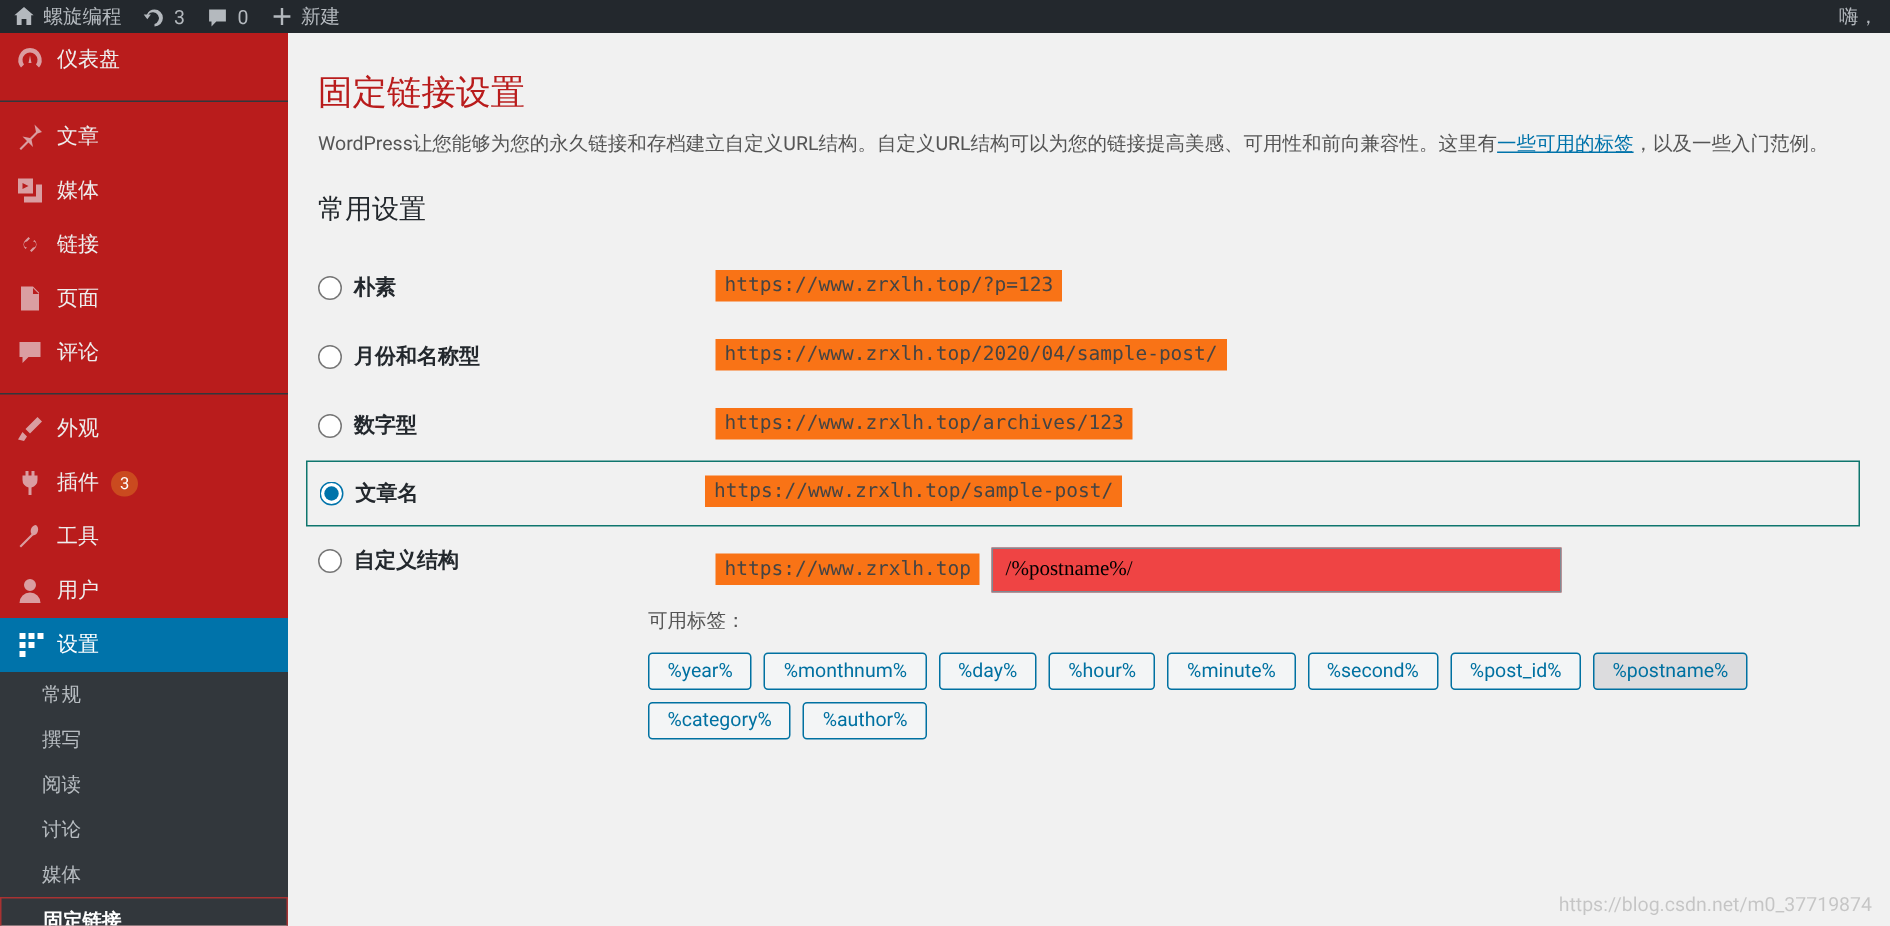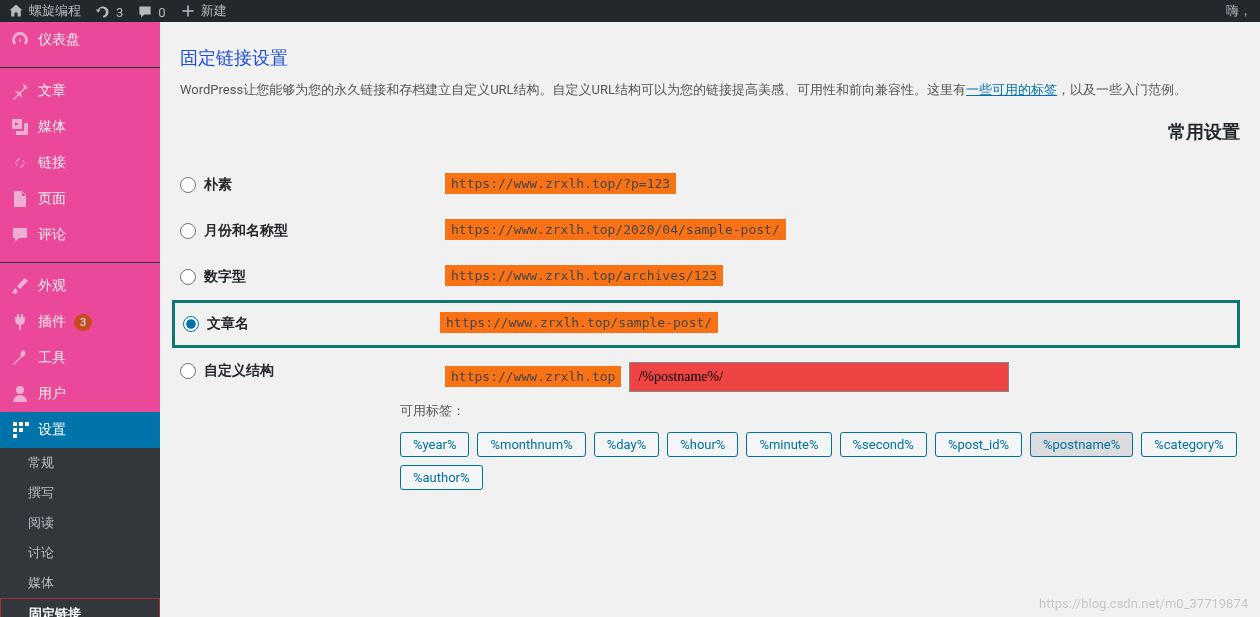--- a/index.html
+++ b/index.html
@@ -6,45 +6,45 @@
     body { font-family: -apple-system, BlinkMacSystemFont, "Segoe UI", Roboto, sans-serif; font-size: 13px; color: #444; background: #f1f1f1; }
     
     .adminbar { background: #23282d; color: #b4b9be; height: 22px; display: flex; align-items: center; padding: 0 8px; font-size: 13px; }
     .adminbar-left { display: flex; align-items: flex-end; gap: 14px; }
     .adminbar-item { display: flex; align-items: center; gap: 5px; color: #b4b9be; cursor: pointer; }
     .adminbar-item svg { width: 16px; height: 16px; fill: #b4b9be; }
     .adminbar-right { margin-left: auto; }
     
     .wrap { display: flex; height: calc(100vh - 22px); }
     
-    .sidebar { width: 160px; background: #ec4899; color: #eee; flex-shrink: 0; }
+    .sidebar { width: 192px; background: #b91c1c; color: #eee; flex-shrink: 0; }
     .menu-item { display: flex; align-items: center; padding: 8px 10px; color: #eee; cursor: pointer; font-size: 14px; gap: 8px; }
     .menu-item.current { background: #0073aa; color: #fff; position: relative; }
     .menu-item.current::after { content: ""; position: absolute; right: -8px; top: 50%; transform: translateY(-50%); border: 8px solid transparent; border-right-color: #f1f1f1; }
     .menu-item svg { width: 20px; height: 20px; fill: rgba(240,245,250,0.6); }
     .menu-item.current svg { fill: #fff; }
     .menu-badge { background: #ca4a1f; color: #fff; border-radius: 10px; font-size: 11px; padding: 0 6px; line-height: 17px; min-width: 17px; text-align: center; }
     .menu-sep { height: 5px; border-bottom: 1px solid #32373c; margin: 5px 0; }
     .submenu { background: #32373c; }
     .submenu-item { padding: 6px 28px; color: rgba(240,245,250,0.7); font-size: 13px; cursor: pointer; }
     .submenu-item.current { color: #fff; font-weight: 600; }
     .submenu-item.boxed { border: 1px solid #a83232; }
     
     .content { flex: 1; padding: 10px 20px 40px; overflow: auto; background: #f1f1f1; }
-    h1 { font-size: 18px; font-weight: 400; color: #1d4ed8; margin: 14px 0 10px; }
+    h1 { font-size: 23px; font-weight: 400; color: #b91c1c; margin: 14px 0 10px; }
     .desc { font-size: 13px; line-height: 1.5; color: #555; margin-bottom: 20px; }
     .desc a { color: #0073aa; text-decoration: underline; }
-    h2 { font-size: 18px; font-weight: 700; color: #23282d; margin: 12px 0 18px; text-align: right; }
+    h2 { font-size: 18px; font-weight: 400; color: #23282d; margin: 12px 0 18px; }
     
     .opt-row { display: flex; align-items: flex-start; padding: 14px 0; }
     .opt-label { width: 220px; display: flex; align-items: center; gap: 8px; font-weight: 600; color: #23282d; font-size: 14px; }
     .opt-label input[type=radio] { width: 16px; height: 16px; accent-color: #0073aa; }
     .opt-value { flex: 1; }
     code.url { background: #f97316; padding: 3px 6px; font-family: Consolas, Monaco, monospace; font-size: 13px; color: #444; margin-left: 45px; }
-    .highlight-row { border: 3px solid #0f766e; padding: 12px 22px 12px 0; margin-left: -8px; }
+    .highlight-row { border: 1px solid #0f766e; padding: 12px 22px 12px 0; margin-left: -8px; }
     .highlight-row .opt-label { padding-left: 8px; }
     
     .custom-row { display: flex; align-items: center; gap: 8px; }
     .custom-input { border: 1px solid #7e8993; background: #ef4444; padding: 4px 8px; font-size: 14px; width: 380px; height: 30px; font-family: Liberation Serif, serif; outline: none; }
     .avail-label { margin: 10px 0 12px; font-size: 13px; color: #555; }
     .tag-row { display: flex; gap: 8px; flex-wrap: wrap; }
     .tag-btn { background: #f3f5f6; border: 1px solid #0071a1; color: #0071a1; padding: 4px 12px; font-size: 13px; cursor: pointer; border-radius: 3px; font-family: inherit; }
     .tag-btn.active { background: #dcdcde; }
     .watermark { position: fixed; right: 12px; bottom: 6px; color: rgba(0,0,0,0.18); font-size: 13px; pointer-events: none; }
   </style>

